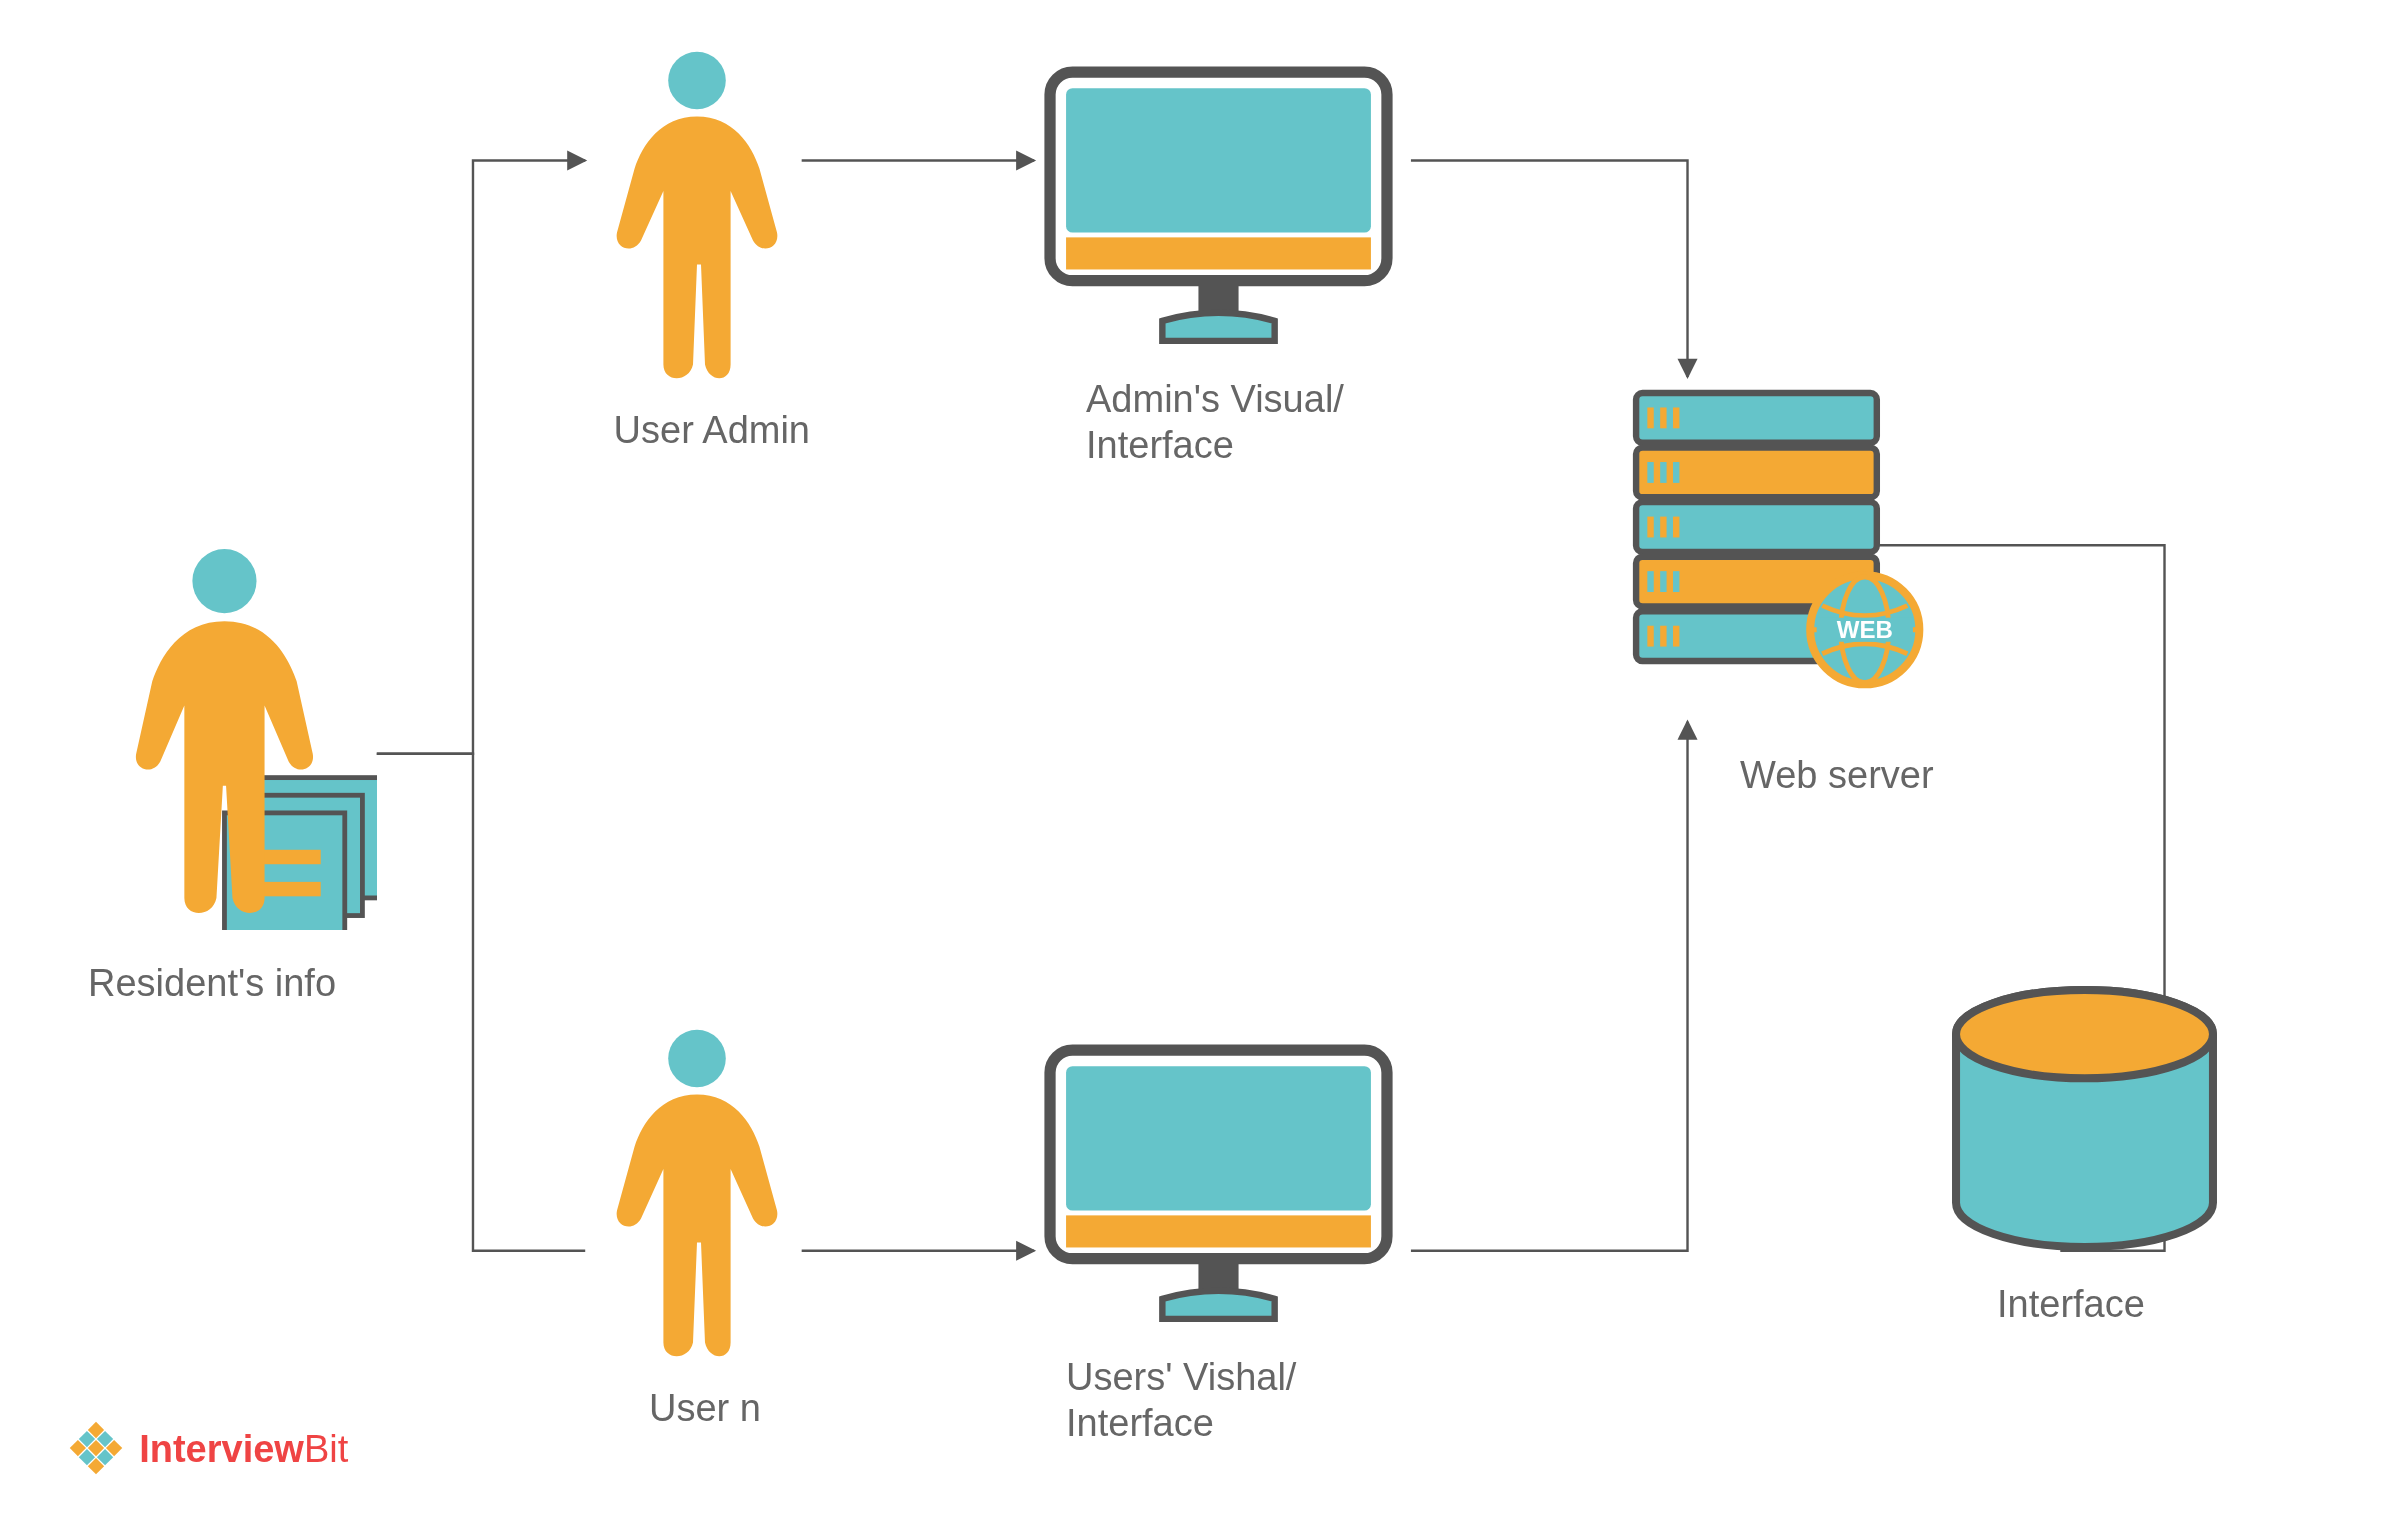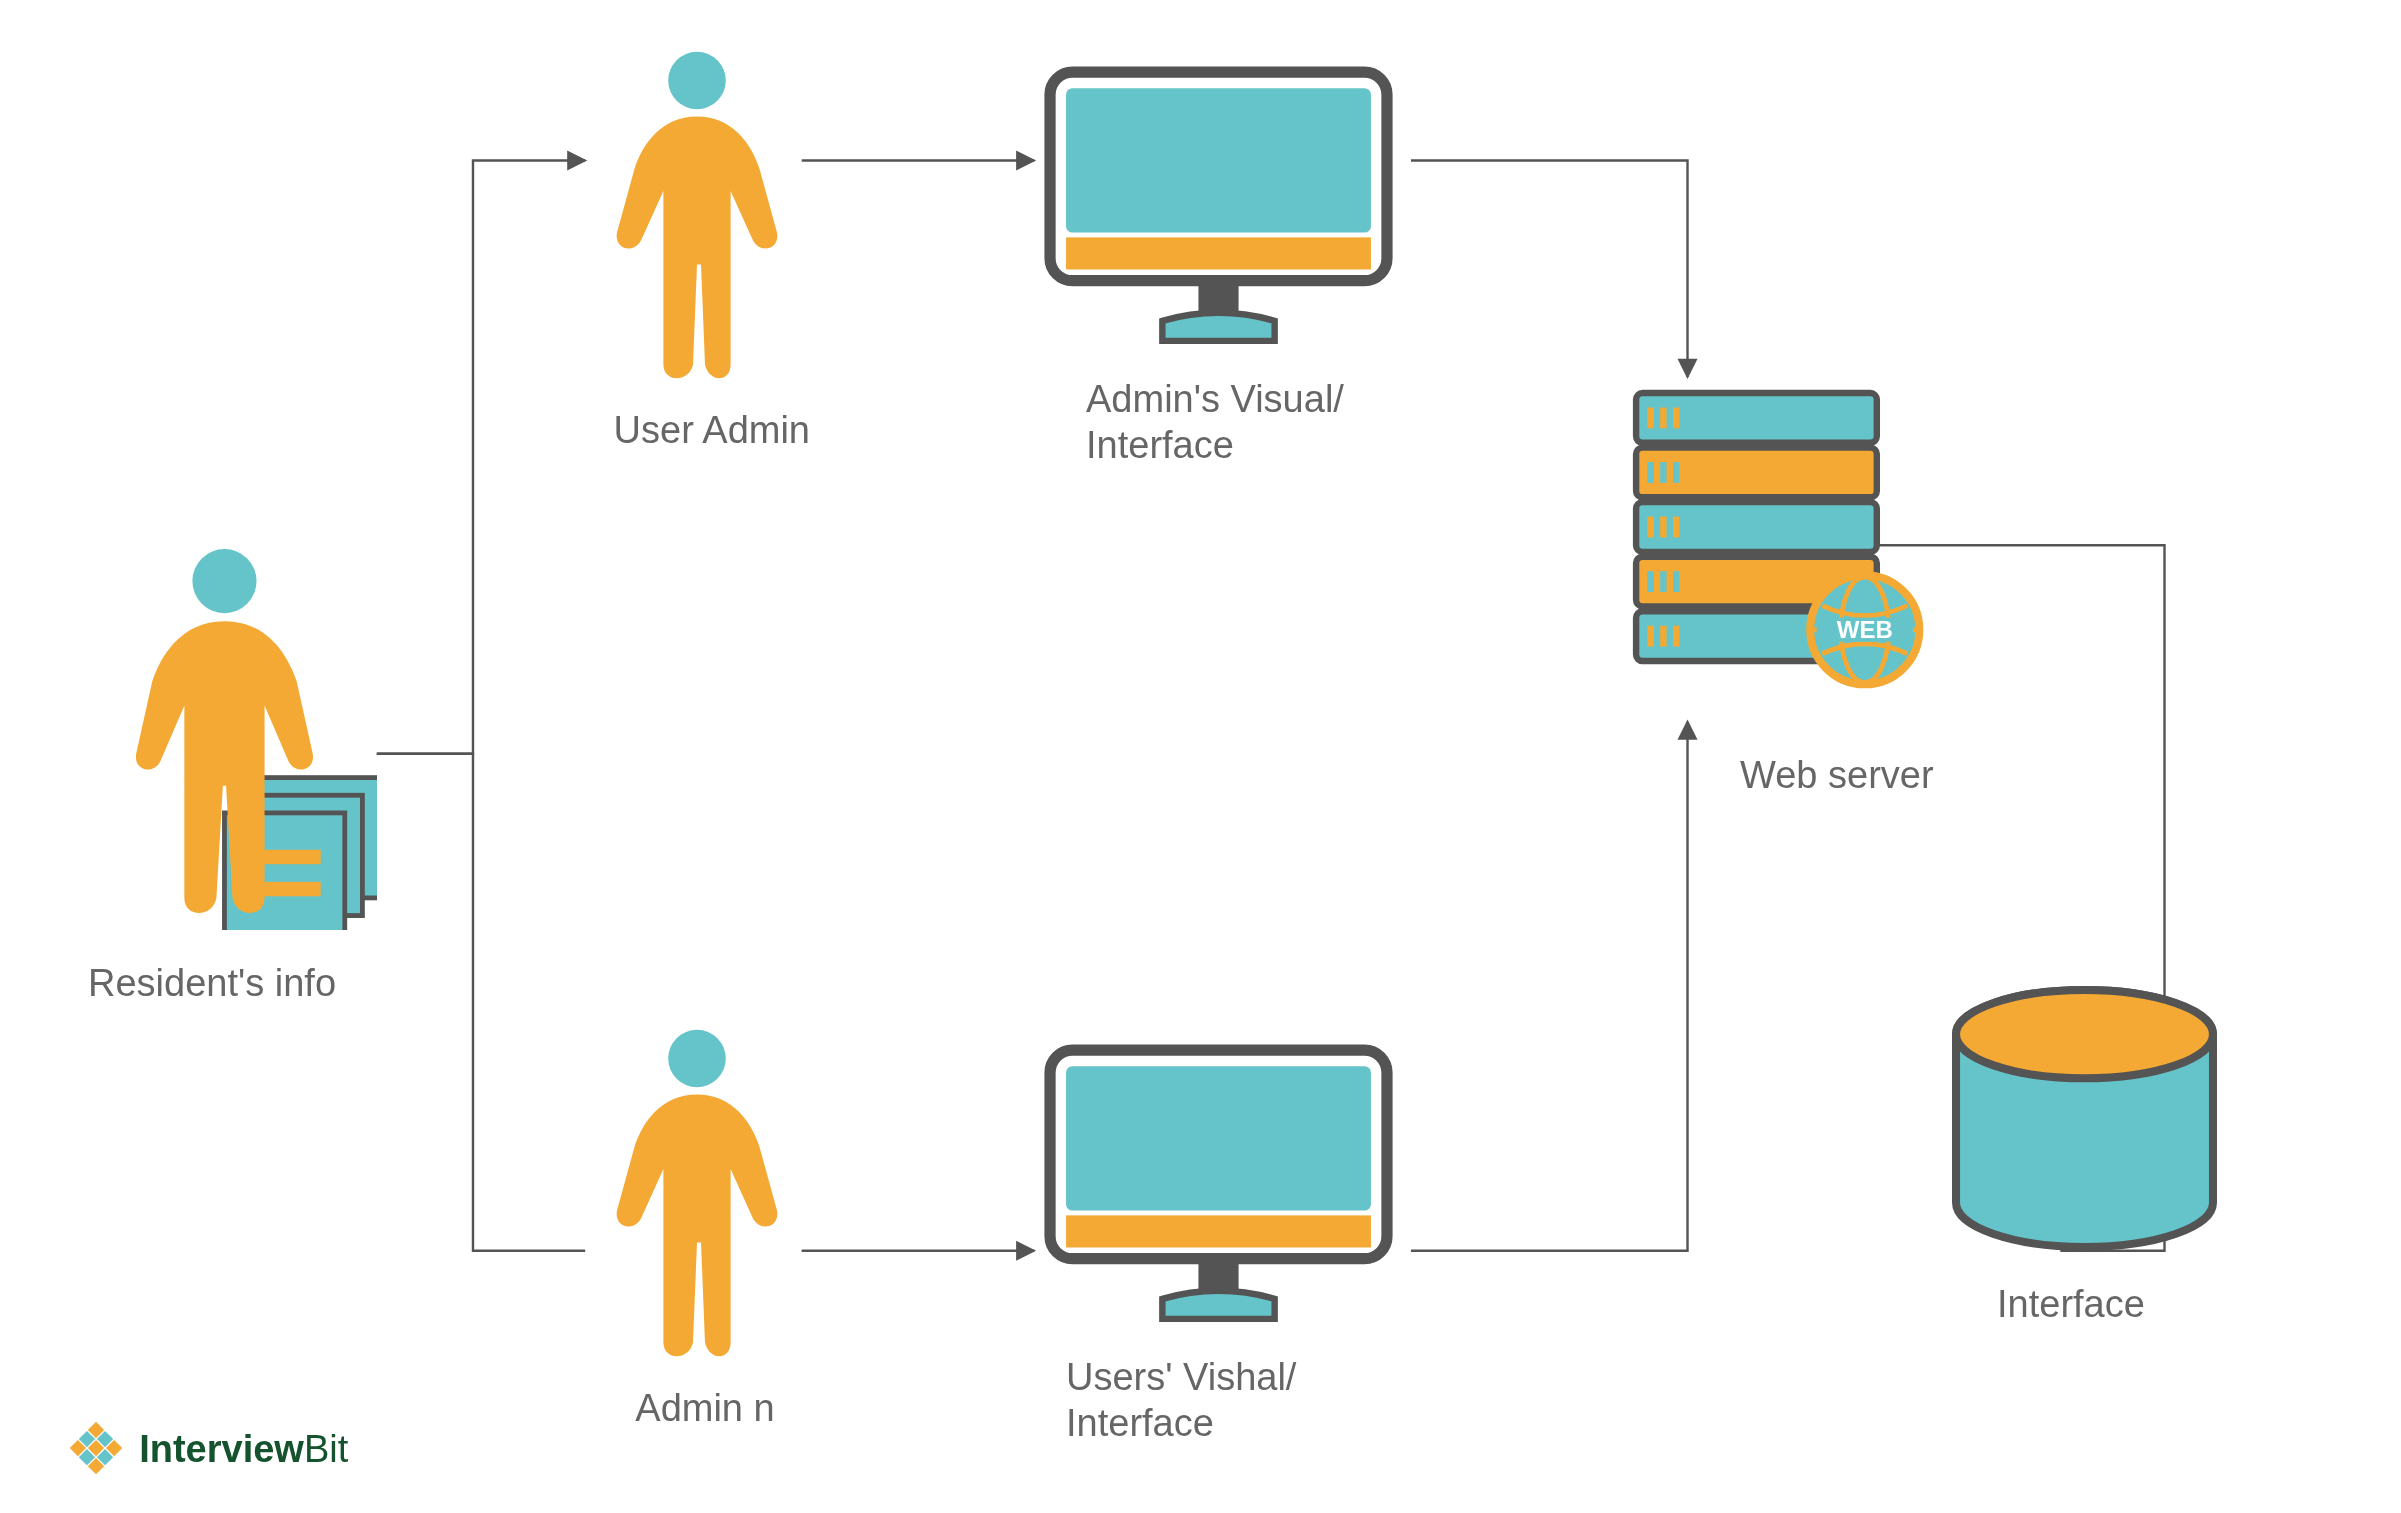--- a/index.html
+++ b/index.html
@@ -1,20 +1,20 @@
 <!DOCTYPE html>
 <html style="font-size:13px"><head>
 <meta charset="utf-8">
 <style>
   html,body{margin:0;padding:0;width:100%;height:100%;background:#fff;font-family:"Segoe UI",Arial,sans-serif}
   .canvas{position:relative;width:2401px;height:1513px;transform-origin:top left}
   .label{position:absolute;font-size:38px;color:#666;white-space:nowrap}
   .logo-wrap{position:absolute;left:64px;bottom:32px;display:flex;align-items:center;gap:11.2px}
   .logo-wrap svg{width:64px;height:64px}
-  .logo-text{font-size:38px;color:#14532d}
+  .logo-text{font-size:38px;color:#ef4444}
   .logo-text b{font-weight:700}
 </style>
 </head>
 <body>
 
 <div class="canvas" id="cv" style="transform: scale(1);">
 
   <svg width="2401" height="1513" style="position:absolute;left:0;top:0" viewBox="0 0 2995 1887">
     <defs>
       <marker id="ah" viewBox="0 0 12 12" refX="10" refY="6" markerWidth="10" markerHeight="10" orient="auto">
@@ -63,21 +63,21 @@
     </svg>
   </div>
   <div class="label" style="left:585px;top:409px;width:225px;text-align:right">User Admin</div>
 
   <div style="position:absolute;left:593px;top:1026px">
     <svg width="208" height="337" viewBox="0 0 260 420">
       <circle cx="130" cy="40" r="36" fill="#65c4c9"></circle>
       <path d="M130 85 C85 85 62 120 52 150 L30 230 C26 250 50 258 60 240 L88 178 L88 395 C88 418 120 418 125 395 L130 270 L135 270 L140 395 C145 418 172 418 172 395 L172 178 L200 240 C210 258 234 250 230 230 L208 150 C198 120 175 85 130 85 Z" fill="#f4a934"></path>
     </svg>
   </div>
-  <div class="label" style="left:609px;top:1387px;width:192px;text-align:center">Admin n</div>
+  <div class="label" style="left:609px;top:1387px;width:192px;text-align:center">User n</div>
 
   <div style="position:absolute;left:1042px;top:64px">
     <svg width="353" height="289" viewBox="0 0 440 360">
       <rect x="10" y="10" width="420" height="260" rx="28" fill="none" stroke="#545454" stroke-width="14"></rect>
       <rect x="30" y="30" width="380" height="180" rx="8" fill="#65c4c9"></rect>
       <rect x="30" y="216" width="380" height="40" fill="#f4a934"></rect>
       <rect x="195" y="275" width="50" height="45" fill="#545454"></rect>
       <path d="M150 320 Q220 300 290 320 L290 345 L150 345 Z" fill="#65c4c9" stroke="#545454" stroke-width="8"></path>
     </svg>
   </div>

